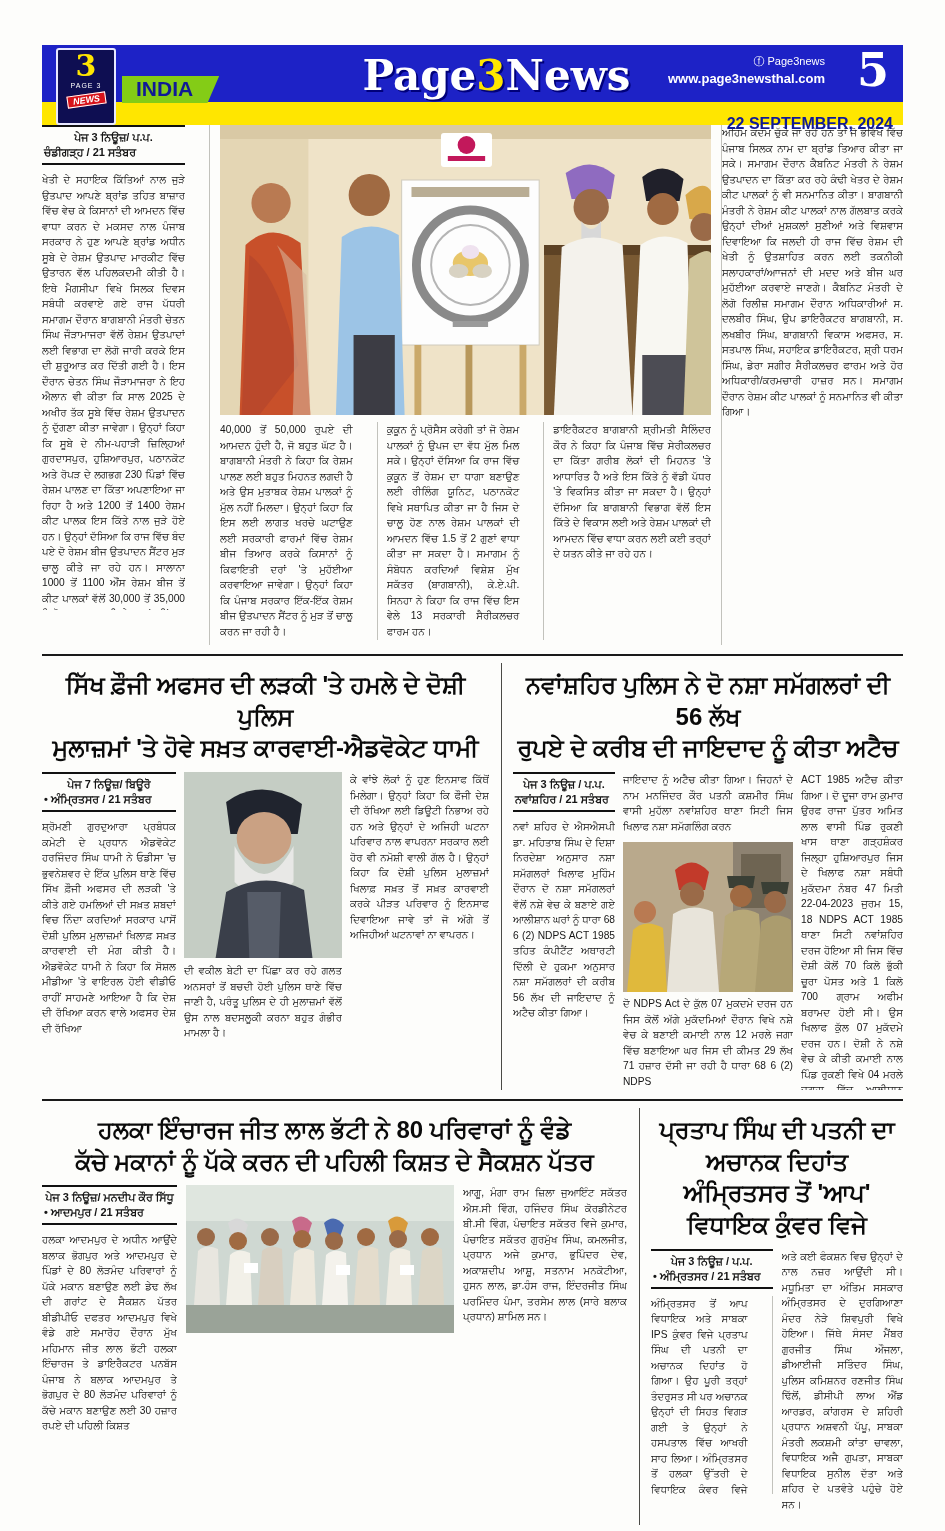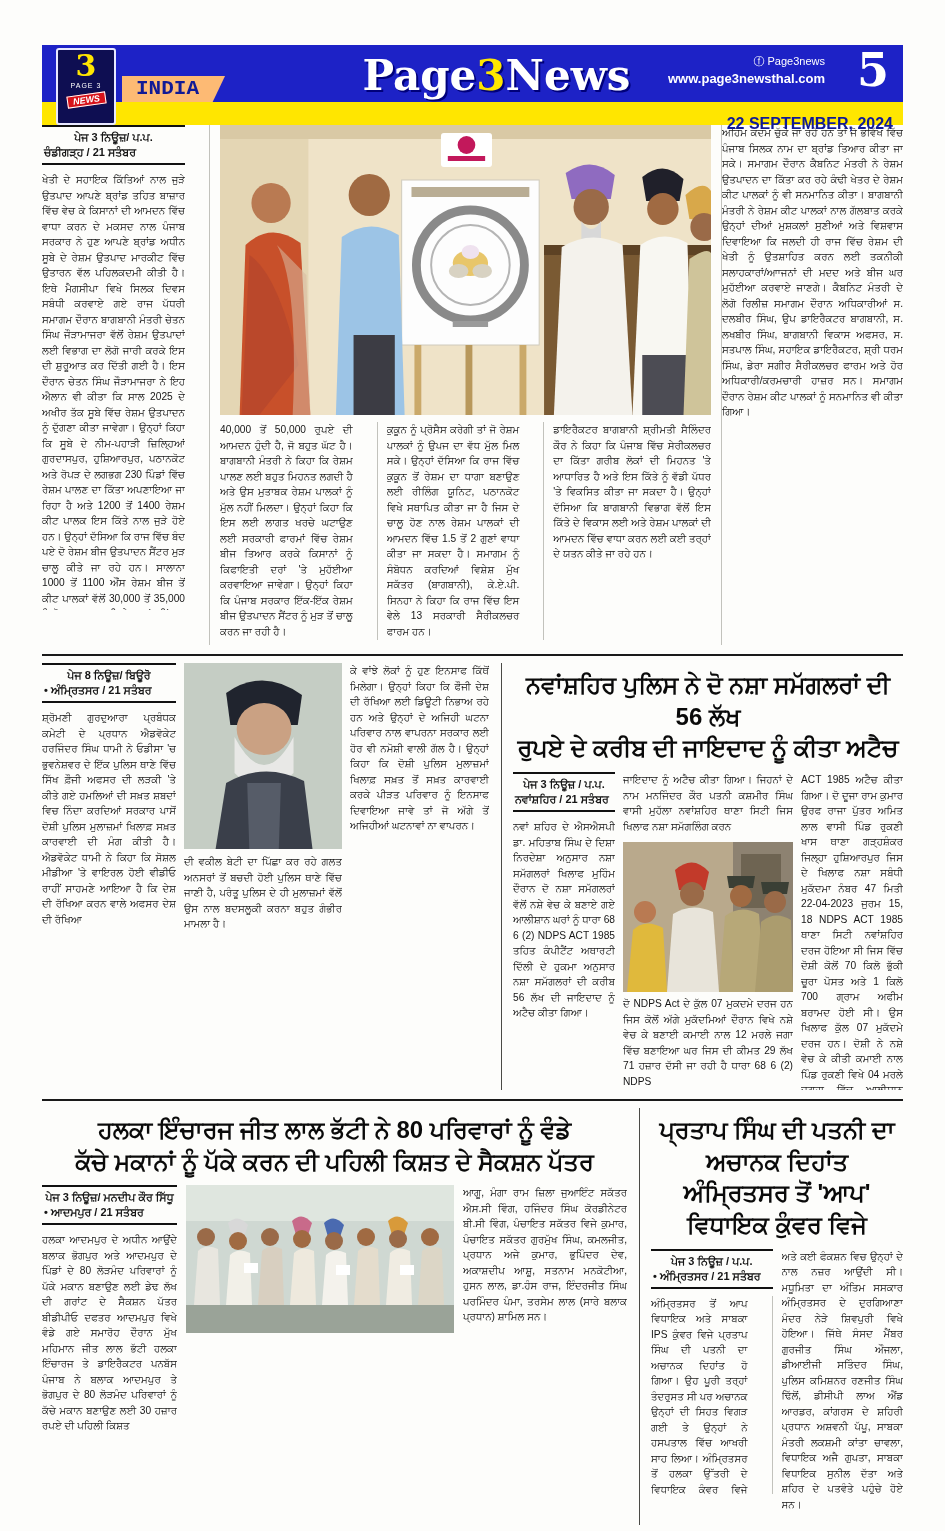--- a/index.html
+++ b/index.html
@@ -11,22 +11,22 @@
   
   .hdr{position:relative;height:80px;}
   .hdr-blue{position:absolute;left:0;top:0;right:0;height:57px;background:#1d22c6;}
   .hdr-yellow{position:absolute;left:0;top:57px;right:0;height:23px;background:#ffe600;}
   .logo-box{position:absolute;left:14px;top:3px;width:56px;height:73px;background:#0e0e52;
             border:2px solid #e8e8ff;border-radius:3px;z-index:3;text-align:center;}
   .logo-3{color:#ffe600;font-weight:bold;font-size:30px;line-height:32px;font-family:"DejaVu Serif",serif;}
   .logo-page3{color:#fff;font-size:7px;letter-spacing:1px;}
   .logo-news{display:inline-block;background:#d8121a;color:#fff;font-size:9px;font-style:italic;
              font-weight:bold;padding:0 5px;transform:rotate(-8deg);margin-top:3px;border:1px solid #fff;}
-  .india-tag{position:absolute;left:80px;top:31px;background:#fdba74;color:#101a96;z-index:2;
-             font-family:Liberation Mono, monospace;font-weight:bold;font-size:21px;padding:1px 26px 2px 14px;
+  .india-tag{position:absolute;left:80px;top:31px;background:#84cc16;color:#101a96;z-index:2;
+             font-family:Liberation Sans, sans-serif;font-weight:bold;font-size:21px;padding:1px 26px 2px 14px;
              clip-path:polygon(0 0,100% 0,88% 100%,0 100%);}
   .masthead{position:absolute;left:0;right:0;top:6px;text-align:center;z-index:1;
             font-family:"DejaVu Serif",serif;font-weight:bold;font-size:42px;color:#fff;
             text-shadow:2px 2px 0 #00007a;padding-left:48px;}
   .masthead .m3{color:#ffe600;}
   .hdr-social{position:absolute;right:78px;top:9px;color:#fff;font-size:11px;text-align:right;z-index:2;}
   .hdr-web{position:absolute;right:78px;top:26px;color:#fff;font-size:13px;font-weight:bold;text-align:right;z-index:2;}
   .page-num{position:absolute;right:14px;top:-2px;color:#fff;font-weight:bold;font-size:46px;z-index:2;
             font-family:"DejaVu Serif",serif;}
   .hdr-date{position:absolute;right:10px;top:58px;color:#101a96;font-weight:bold;font-size:16px;z-index:3;margin-top:12px;}
@@ -179,24 +179,28 @@
     <div class="right">
       <div class="btxt">ਅਹਿਮ ਕਦਮ ਚੁੱਕੇ ਜਾ ਰਹੇ ਹਨ ਤਾਂ ਜੋ ਭਵਿੱਖ ਵਿੱਚ ਪੰਜਾਬ ਸਿਲਕ ਨਾਮ ਦਾ ਬ੍ਰਾਂਡ ਤਿਆਰ ਕੀਤਾ ਜਾ ਸਕੇ। ਸਮਾਗਮ ਦੌਰਾਨ ਕੈਬਨਿਟ ਮੰਤਰੀ ਨੇ ਰੇਸ਼ਮ ਉਤਪਾਦਨ ਦਾ ਕਿੱਤਾ ਕਰ ਰਹੇ ਕੰਢੀ ਖੇਤਰ ਦੇ ਰੇਸ਼ਮ ਕੀਟ ਪਾਲਕਾਂ ਨੂੰ ਵੀ ਸਨਮਾਨਿਤ ਕੀਤਾ। ਬਾਗਬਾਨੀ ਮੰਤਰੀ ਨੇ ਰੇਸ਼ਮ ਕੀਟ ਪਾਲਕਾਂ ਨਾਲ ਗੱਲਬਾਤ ਕਰਕੇ ਉਨ੍ਹਾਂ ਦੀਆਂ ਮੁਸ਼ਕਲਾਂ ਸੁਣੀਆਂ ਅਤੇ ਵਿਸ਼ਵਾਸ ਦਿਵਾਇਆ ਕਿ ਜਲਦੀ ਹੀ ਰਾਜ ਵਿੱਚ ਰੇਸ਼ਮ ਦੀ ਖੇਤੀ ਨੂੰ ਉਤਸ਼ਾਹਿਤ ਕਰਨ ਲਈ ਤਕਨੀਕੀ ਸਲਾਹਕਾਰਾਂ/ਆਾਜਨਾਂ ਦੀ ਮਦਦ ਅਤੇ ਬੀਜ ਘਰ ਮੁਹੱਈਆ ਕਰਵਾਏ ਜਾਣਗੇ। ਕੈਬਨਿਟ ਮੰਤਰੀ ਦੇ ਲੋਗੋ ਰਿਲੀਜ਼ ਸਮਾਗਮ ਦੌਰਾਨ ਅਧਿਕਾਰੀਆਂ ਸ. ਦਲਬੀਰ ਸਿੰਘ, ਉਪ ਡਾਇਰੈਕਟਰ ਬਾਗਬਾਨੀ, ਸ. ਲਖਬੀਰ ਸਿੰਘ, ਬਾਗਬਾਨੀ ਵਿਕਾਸ ਅਫਸਰ, ਸ. ਸਤਪਾਲ ਸਿੰਘ, ਸਹਾਇਕ ਡਾਇਰੈਕਟਰ, ਸ਼੍ਰੀ ਧਰਮ ਸਿੰਘ, ਡੇਰਾ ਸਗੀਰ ਸੈਰੀਕਲਚਰ ਫਾਰਮ ਅਤੇ ਹੋਰ ਅਧਿਕਾਰੀ/ਕਰਮਚਾਰੀ ਹਾਜ਼ਰ ਸਨ। ਸਮਾਗਮ ਦੌਰਾਨ ਰੇਸ਼ਮ ਕੀਟ ਪਾਲਕਾਂ ਨੂੰ ਸਨਮਾਨਿਤ ਵੀ ਕੀਤਾ ਗਿਆ।</div>
     </div>
   </div>
 
   <hr class="rule">
 
   <div class="s2">
 
     <div>
+      <div class="sec-hl">
+        <div>ਸਿੱਖ ਫ਼ੌਜੀ ਅਫਸਰ ਦੀ ਲੜਕੀ 'ਤੇ ਹਮਲੇ ਦੇ ਦੋਸ਼ੀ ਪੁਲਿਸ</div>
+        <div>ਮੁਲਾਜ਼ਮਾਂ 'ਤੇ ਹੋਵੇ ਸਖ਼ਤ ਕਾਰਵਾਈ-ਐਡਵੋਕੇਟ ਧਾਮੀ</div>
+      </div>
       <div class="a2body">
         <div>
           <div class="byline">
-            <div class="b1">ਪੇਜ 8 ਨਿਊਜ਼/ ਬਿਊਰੋ</div>
+            <div class="b1">ਪੇਜ 7 ਨਿਊਜ਼/ ਬਿਊਰੋ</div>
             <div class="b2">• ਅੰਮ੍ਰਿਤਸਰ / 21 ਸਤੰਬਰ</div>
           </div>
           <div class="btxt" style="height:238px">ਸ਼੍ਰੋਮਣੀ ਗੁਰਦੁਆਰਾ ਪ੍ਰਬੰਧਕ ਕਮੇਟੀ ਦੇ ਪ੍ਰਧਾਨ ਐਡਵੋਕੇਟ ਹਰਜਿੰਦਰ ਸਿੰਘ ਧਾਮੀ ਨੇ ਓਡੀਸਾ 'ਚ ਭੁਵਨੇਸ਼ਵਰ ਦੇ ਇੱਕ ਪੁਲਿਸ ਥਾਣੇ ਵਿੱਚ ਸਿੱਖ ਫ਼ੌਜੀ ਅਫਸਰ ਦੀ ਲੜਕੀ 'ਤੇ ਕੀਤੇ ਗਏ ਹਮਲਿਆਂ ਦੀ ਸਖ਼ਤ ਸ਼ਬਦਾਂ ਵਿਚ ਨਿੰਦਾ ਕਰਦਿਆਂ ਸਰਕਾਰ ਪਾਸੋਂ ਦੋਸ਼ੀ ਪੁਲਿਸ ਮੁਲਾਜ਼ਮਾਂ ਖਿਲਾਫ਼ ਸਖ਼ਤ ਕਾਰਵਾਈ ਦੀ ਮੰਗ ਕੀਤੀ ਹੈ। ਐਡਵੋਕੇਟ ਧਾਮੀ ਨੇ ਕਿਹਾ ਕਿ ਸੋਸ਼ਲ ਮੀਡੀਆ 'ਤੇ ਵਾਇਰਲ ਹੋਈ ਵੀਡੀਓ ਰਾਹੀਂ ਸਾਹਮਣੇ ਆਇਆ ਹੈ ਕਿ ਦੇਸ਼ ਦੀ ਰੱਖਿਆ ਕਰਨ ਵਾਲੇ ਅਫਸਰ ਦੇਸ਼ ਦੀ ਰੱਖਿਆ</div>
         </div>
         <div>
 
           <svg class="photo-port" viewBox="0 0 150 186" preserveAspectRatio="none">
             <rect width="150" height="186" fill="#cdd4cb"></rect>
             <rect width="150" height="186" fill="#b8c2ba" opacity="0.4"></rect>
             <path d="M40 30 Q75 4 112 32 L108 62 L44 62 Z" fill="#20242e"></path>

